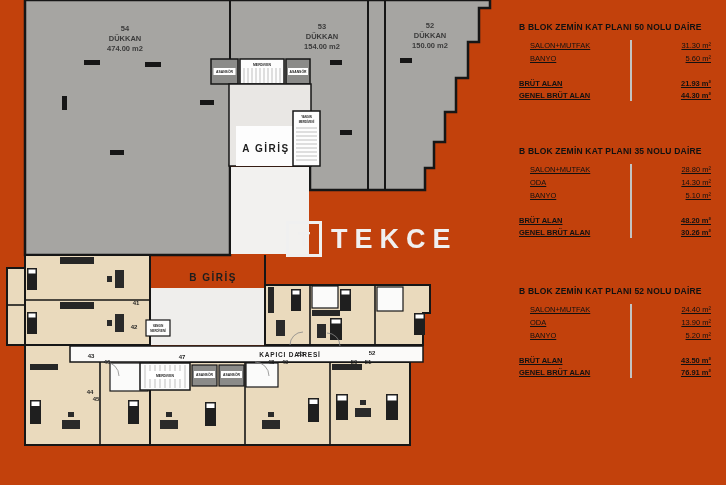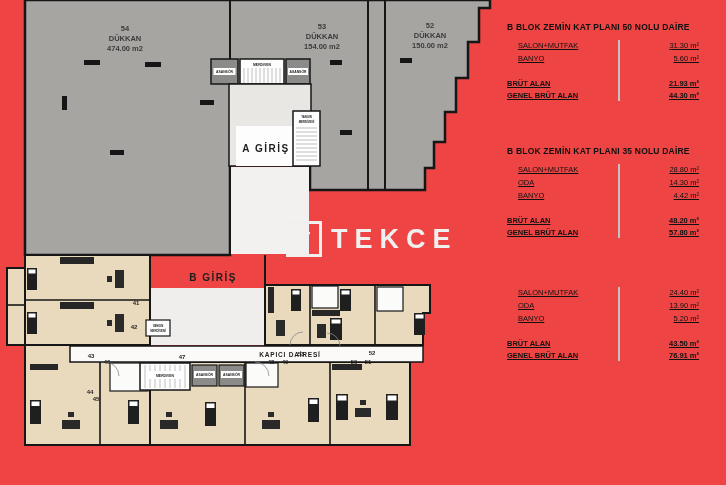--- a/index.html
+++ b/index.html
@@ -1,33 +1,33 @@
 <!DOCTYPE html>
 <html><head>
 <meta charset="utf-8">
 <style>
   html,body{margin:0;padding:0;background:#fff;}
-  #stage{position:relative;width:726px;height:485px;background:#ef4444;overflow:hidden;
+  #stage{position:relative;width:726px;height:485px;background:#c2410c;overflow:hidden;
          font-family:"Liberation Sans",sans-serif;}
   
   text{font-family:"Liberation Sans",sans-serif;}
   .t-shop{font-size:7.5px;font-weight:bold;fill:#3b3b3b;text-anchor:middle;}
   .t-entr{font-size:10px;font-weight:bold;fill:#1d1d1d;letter-spacing:1.5px;text-anchor:middle;}
   .t-kapici{font-size:6.5px;font-weight:bold;fill:#1d1d1d;letter-spacing:.8px;text-anchor:middle;}
   .t-unit{font-size:6px;font-weight:bold;fill:#1f1f1f;text-anchor:middle;}
   .t-tiny{font-size:3.4px;font-weight:bold;fill:#222;text-anchor:middle;}
   .t-micro{font-size:2.8px;font-weight:bold;fill:#222;text-anchor:middle;}
   
   .wm{position:absolute;left:286px;top:221px;display:flex;align-items:center;color:#f0f0f0;
       pointer-events:none;}
   .wm-box{width:30px;height:30px;border:3px solid #f0f0f0;display:flex;align-items:center;
       justify-content:center;font-size:20px;font-weight:bold;}
   .wm-word{font-size:27px;font-weight:bold;letter-spacing:7px;margin-left:9px;}
   
-  .panel{position:absolute;left:0;top:0;width:594px;height:485px;pointer-events:none;}
+  .panel{position:absolute;left:12px;top:0;width:594px;height:485px;pointer-events:none;}
   .pblock{position:absolute;left:507px;width:192px;color:#111;}
   .ptitle{font-size:8.5px;font-weight:bold;letter-spacing:.2px;white-space:nowrap;margin-bottom:7px;}
   .pbody{position:relative;text-decoration:underline;}
   .pdivider{position:absolute;left:111px;top:1px;bottom:1px;width:1.5px;background:#c3c3c3;}
   .prow{display:flex;justify-content:space-between;font-size:7.5px;line-height:13px;}
   .prow .plabel{padding-left:11px;}
   .pval{text-align:right;}
   .ptotals{margin-top:13px;}
   .ptotals .prow{font-weight:bold;line-height:12px;}
   .ptotals .plabel{padding-left:0;}
@@ -320,36 +320,37 @@
         <div class="prow">
           <span class="plabel">SALON+MUTFAK</span>
           <span class="pval">28.80 m²</span>
         </div>
         <div class="prow">
           <span class="plabel">ODA</span>
           <span class="pval">14.30 m²</span>
         </div>
         <div class="prow">
           <span class="plabel">BANYO</span>
-          <span class="pval">4.42 m²</span>
+          <span class="pval">5.10 m²</span>
         </div>
         <div class="ptotals">
           <div class="prow">
             <span class="plabel">BRÜT ALAN</span>
             <span class="pval">48.20 m²</span>
           </div>
           <div class="prow">
             <span class="plabel">GENEL BRÜT ALAN</span>
-            <span class="pval">57.80 m²</span>
+            <span class="pval">30.26 m²</span>
           </div>
         </div>
       </div>
     </div>
 
     <div class="pblock" style="top:286px;">
+      <div class="ptitle">B BLOK ZEMİN KAT PLANI 52 NOLU DAİRE</div>
       <div class="pbody">
         <div class="pdivider"></div>
         <div class="prow">
           <span class="plabel">SALON+MUTFAK</span>
           <span class="pval">24.40 m²</span>
         </div>
         <div class="prow">
           <span class="plabel">ODA</span>
           <span class="pval">13.90 m²</span>
         </div>

